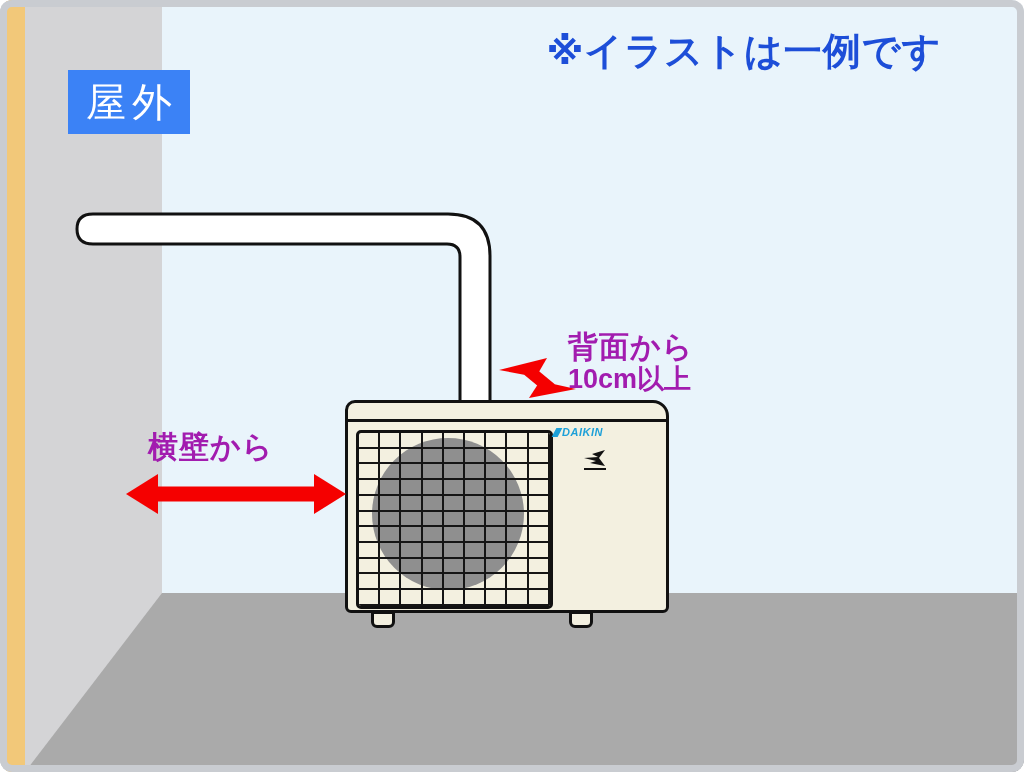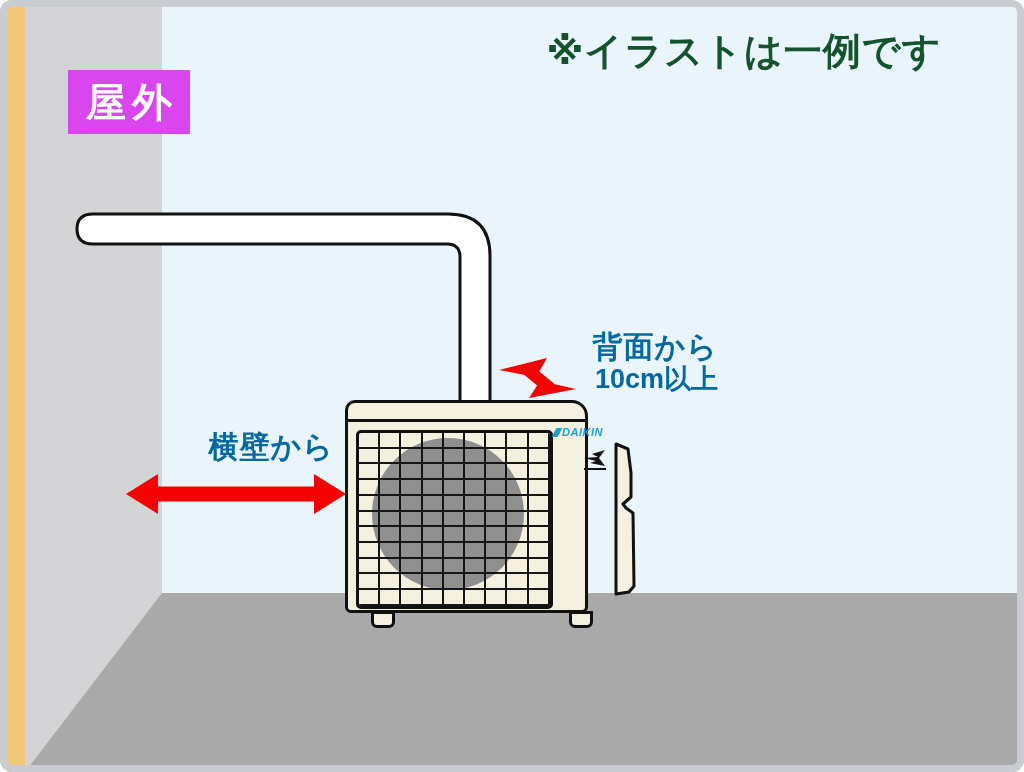--- a/index.html
+++ b/index.html
@@ -15,21 +15,21 @@
   .wall-left{position:absolute;left:0;top:0;width:162px;height:772px;background:#d4d4d6;}
   .pillar-yellow{position:absolute;left:6px;top:0;width:19px;height:772px;background:#f2c879;}
   .floor{
     position:absolute;left:0;top:593px;width:1024px;height:179px;background:#aaaaaa;
     clip-path:polygon(162px 0,100% 0,100% 100%,25px 100%);
   }
   
   .layer{position:absolute;inset:0;width:1024px;height:772px;pointer-events:none;}
   
   .unit{
-    position:absolute;left:345px;top:400px;width:243px;height:213px;
+    position:absolute;left:345px;top:400px;width:324px;height:213px;
     background:#f3f0e0;border:3px solid #111;border-radius:10px 16px 6px 6px;z-index:2;
   }
   .unit-topline{position:absolute;left:-1px;right:-1px;top:16px;border-top:3px solid #111;}
   .grille{
     position:absolute;left:8px;top:27px;width:197px;height:179px;
     border:3px solid #111;border-radius:5px;background:#f3f0e0;
   }
   .grille-inner{position:absolute;inset:0;overflow:hidden;border-radius:2px;}
   .fan{
     position:absolute;left:13px;top:5px;width:152px;height:152px;border-radius:50%;
@@ -48,33 +48,33 @@
   .daikin-mark{display:inline-block;width:6px;height:9px;background:#1da0d8;transform:skewX(-28deg);}
   .emblem{position:absolute;left:235px;top:43px;width:24px;height:24px;}
   .emblem-bar{position:absolute;left:236px;top:65px;width:22px;height:2px;background:#111;}
   .foot{
     position:absolute;top:611px;width:24px;height:17px;background:#f3f0e0;
     border:3px solid #111;border-radius:0 0 6px 6px;z-index:1;
   }
   .foot.left{left:371px;} .foot.right{left:569px;}
   
   .lbl{
-    position:absolute;z-index:4;color:#0369a1;font-weight:900;text-align:right;
+    position:absolute;z-index:4;color:#a21caf;font-weight:900;text-align:left;
     line-height:32px;font-size:30px;letter-spacing:1px;
   }
   .lbl .l2{font-size:27px;letter-spacing:0;}
   .side-label{left:148px;top:415px;width:186px;margin-top:16px;}
   .back-label{left:568px;top:331px;width:150px;}
   .note{
     position:absolute;left:540px;top:26px;width:408px;z-index:4;text-align:center;
-    font-size:38px;font-weight:800;color:#14532d;letter-spacing:1px;
+    font-size:38px;font-weight:800;color:#1d4ed8;letter-spacing:1px;
   }
   .outdoor{
     position:absolute;left:68px;top:70px;width:122px;height:64px;z-index:4;
-    background:#d946ef;color:#ffffff;font-size:40px;font-weight:700;
+    background:#3b82f6;color:#ffffff;font-size:40px;font-weight:400;
     display:flex;align-items:center;justify-content:center;letter-spacing:6px;
     padding-left:6px;
   }
   
   .frame-border{
     position:absolute;inset:0;border:7px solid #c9ccd1;border-radius:12px;
     z-index:10;pointer-events:none;
   }
 </style>
 </head>

